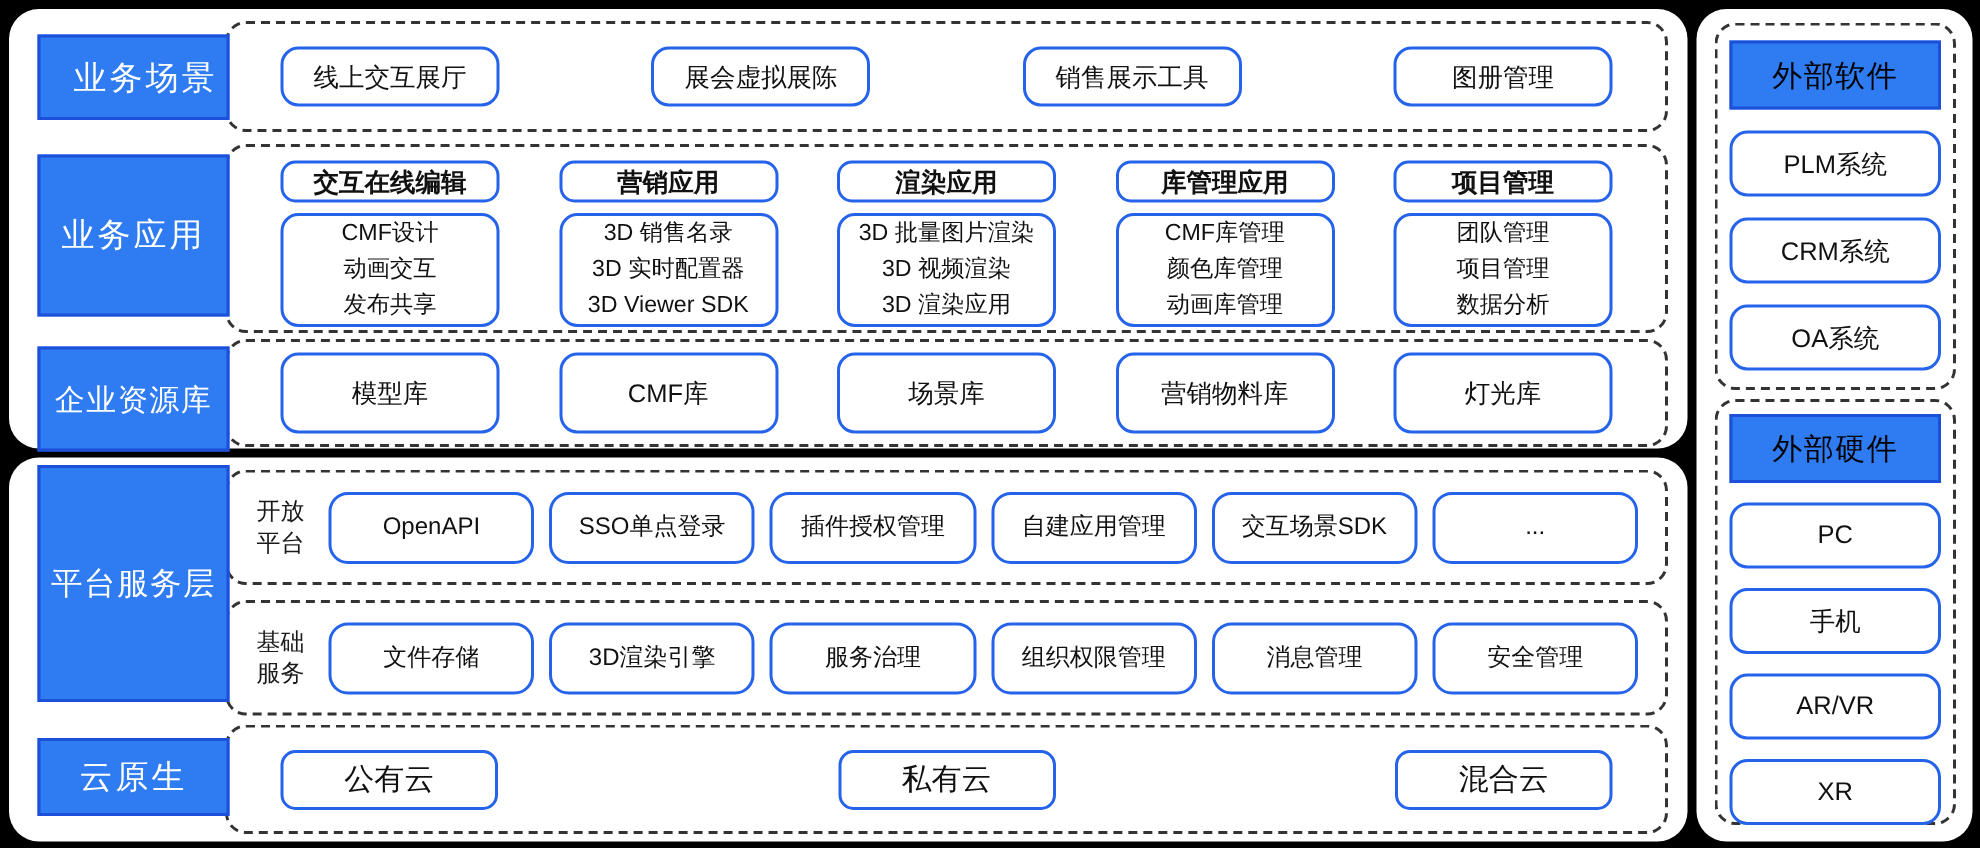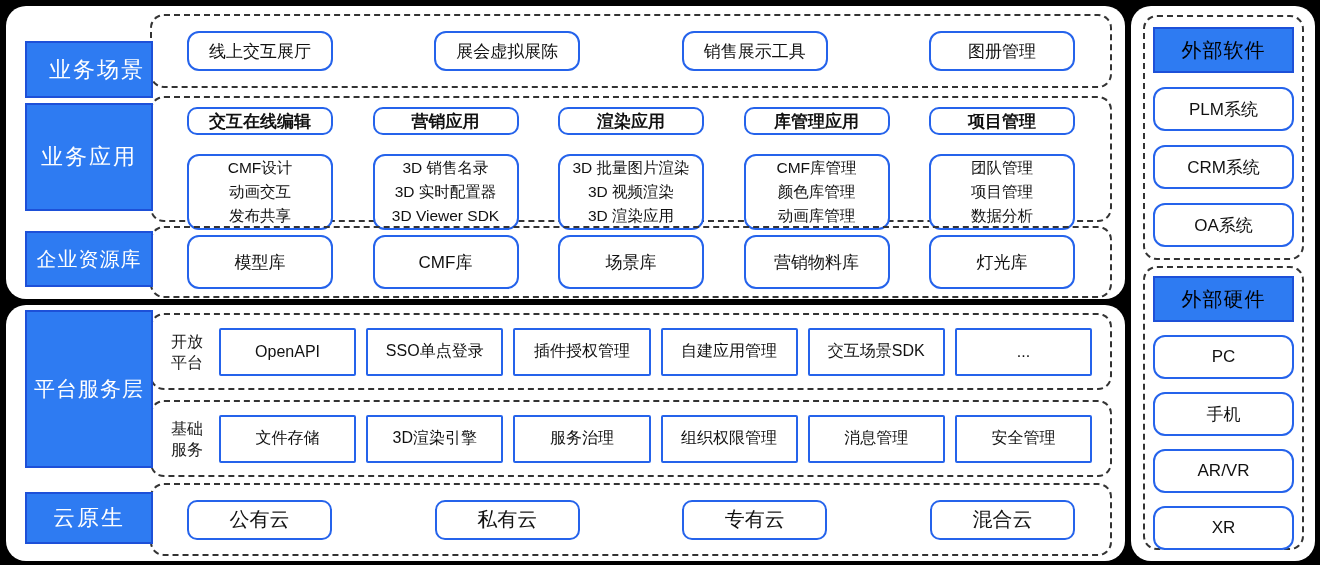--- a/index.html
+++ b/index.html
@@ -11,23 +11,23 @@
   .panel{position:absolute;background:#fff;border-radius:20px;}
   #panel-main-top{left:6px;top:6px;width:1119px;height:293px;}
   #panel-main-bottom{left:6px;top:305px;width:1119px;height:256px;}
   #panel-right{left:1131px;top:6px;width:184px;height:555px;}
 
   .blue-label{
     position:absolute;background:#2E7BF2;border:2px solid #1D50D8;color:#fff;
     display:flex;align-items:center;justify-content:center;
     font-size:22px;letter-spacing:2px;box-sizing:border-box;z-index:3;
   }
-  #label-scenes   {left:25px;top:41px; width:128px;height:57px;padding-left:16px;}
+  #label-scenes   {left:25px;top:23px; width:128px;height:57px;padding-left:16px;}
   #label-apps     {left:25px;top:103px;width:128px;height:108px;}
-  #label-resources{left:25px;top:231px;width:128px;height:56px;font-size:20px;letter-spacing:1px;text-align:center;}
+  #label-resources{left:25px;top:231px;width:128px;height:70px;font-size:20px;letter-spacing:1px;text-align:center;}
   #label-platform {left:25px;top:310px;width:128px;height:158px;font-size:21px;letter-spacing:1px;}
   #label-cloud    {left:25px;top:492px;width:128px;height:52px;}
 
   .dash-group{
     position:absolute;border:2px dashed #333;border-radius:14px;box-sizing:border-box;z-index:2;
   }
   #g-scenes   {left:150px;top:14px; width:962px;height:74px;display:flex;align-items:center;justify-content:space-between;padding:0 35px;}
   #g-apps     {left:150px;top:96px; width:962px;height:126px;display:flex;justify-content:space-between;padding:9px 35px;}
   #g-resources{left:150px;top:226px;width:962px;height:72px;display:flex;align-items:center;justify-content:space-between;padding:0 35px;}
   #g-open     {left:150px;top:313px;width:962px;height:77px;display:flex;align-items:center;gap:10px;padding:0 18px 0 13px;}
@@ -37,24 +37,24 @@
   #g-hard     {left:1143px;top:266px;width:161px;height:284px;display:flex;flex-direction:column;gap:13px;padding:8px 8px;}
 
   .wbox{
     background:#fff;border:2px solid #2563EB;border-radius:12px;box-sizing:border-box;
     display:flex;align-items:center;justify-content:center;
     font-size:17px;color:#111;text-align:center;flex-shrink:0;
   }
   #g-scenes .wbox{width:146px;height:40px;}
   #g-resources .wbox{width:146px;height:54px;}
   #g-cloud .wbox{width:145px;height:40px;font-size:20px;border-radius:10px;}
-  #g-open .wbox,#g-base .wbox{flex:1 1 0;height:48px;font-size:16px;border-radius:2px;}
+  #g-open .wbox,#g-base .wbox{flex:1 1 0;height:48px;font-size:16px;border-radius:13px;}
 
   .app-col{width:146px;display:flex;flex-direction:column;}
-  .app-title{height:28px;font-weight:bold;font-size:17px;margin-bottom:19px;border-radius:10px;}
+  .app-title{height:28px;font-weight:bold;font-size:17px;margin-bottom:7px;border-radius:10px;}
   .app-detail{flex:1 1 auto;flex-direction:column;justify-content:center;font-size:15.5px;line-height:24px;border-radius:12px;}
   .app-detail span{display:block;}
 
   .side-label{
     width:44px;font-size:16px;line-height:21px;color:#1a1a1a;text-align:center;flex-shrink:0;
   }
   .side-label span{display:block;}
 
   .col-header{
     background:#2E7BF2;border:2px solid #1D50D8;color:#000000;box-sizing:border-box;
@@ -156,21 +156,20 @@
   <div class="wbox">3D渲染引擎</div>
   <div class="wbox">服务治理</div>
   <div class="wbox">组织权限管理</div>
   <div class="wbox">消息管理</div>
   <div class="wbox">安全管理</div>
 </div>
 
 <div class="dash-group" id="g-cloud">
   <div class="wbox">公有云</div>
   <div class="wbox">私有云</div>
-  <div class="wbox">专有云</div>
   <div class="wbox">混合云</div>
 </div>
 
 <div class="dash-group" id="g-soft">
   <div class="col-header">外部软件</div>
   <div class="wbox col-box">PLM系统</div>
   <div class="wbox col-box">CRM系统</div>
   <div class="wbox col-box">OA系统</div>
 </div>
 

